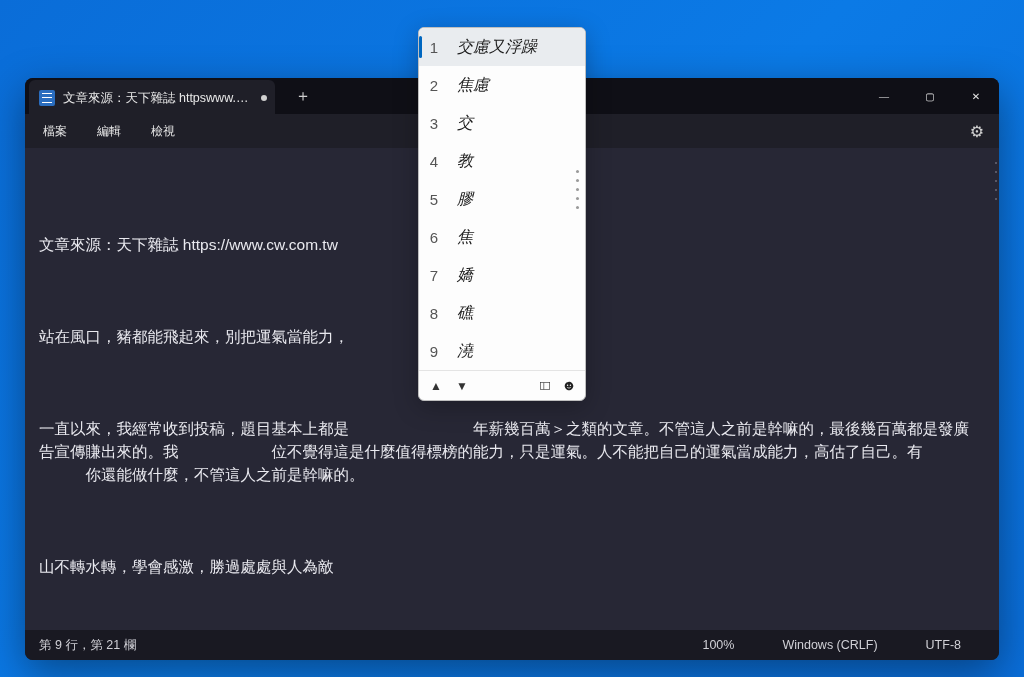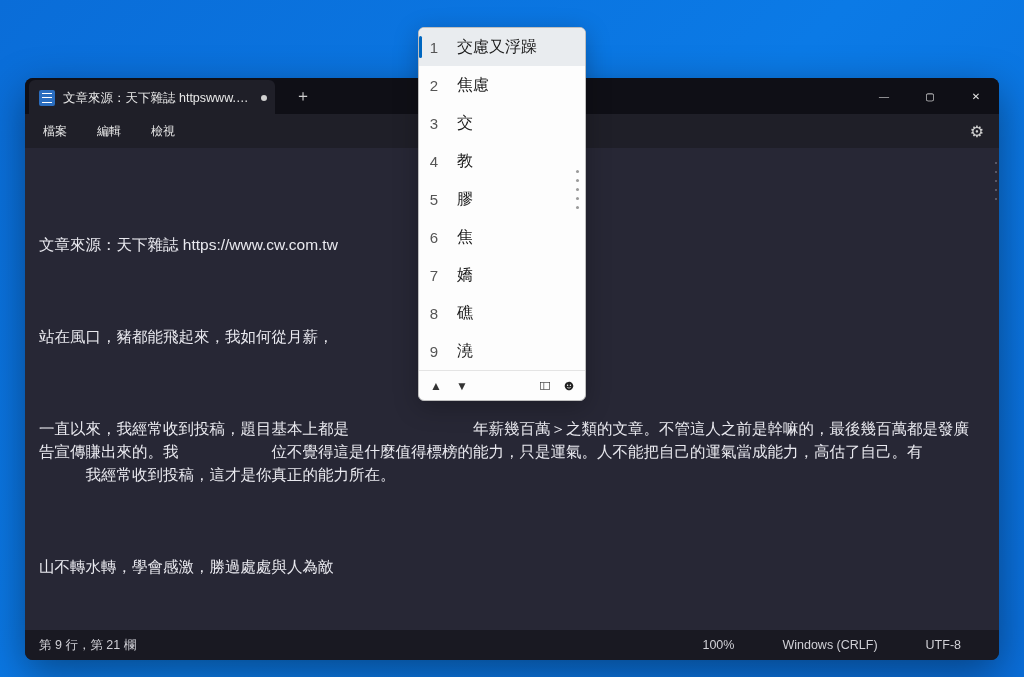--- a/index.html
+++ b/index.html
@@ -164,21 +164,21 @@
   .ime-row.selected::before {
     content:"";
     position:absolute; left:0; top:8px; bottom:8px;
     width:3px; background:#0067c0; border-radius:2px;
   }
   .ime-num {
     width:18px; text-align:center;
     color:#555;
     font-size:15px;
   }
-  .ime-text { flex:1; }
+  .ime-text { flex:1;font-style:italic; }
   .ime-toolbar {
     height: 30px;
     border-top:1px solid #e4e4e4;
     display:flex; align-items:center;
     padding: 0 8px;
     gap:8px;
     font-size:12px;
     color:#333;
   }
   .ime-tool-btn { cursor:pointer; padding:2px 3px; }
@@ -229,22 +229,22 @@
     <div class="gear">
         <span>⚙</span>
       </div>
   </div>
 
   <div class="editor">
     <div class="dots">
       <span></span><span></span><span></span><span></span><span></span>
     </div>
     <p>文章來源：天下雜誌 https://www.cw.com.tw</p>
-    <p>站在風口，豬都能飛起來，我如何從月薪，</p>
-    <p><span>一直以來，我經常收到投稿，題目基本上都是</span><span class="hidden-chunk">＜別把運氣當能力</span><span>年薪幾百萬＞之類的文章。不管這人之前是幹嘛的，最後幾百萬都是發廣告宣傳賺出來的。我</span><span class="hidden-chunk">是想說，這幾</span><span>位不覺得這是什麼值得標榜的能力，只是運氣。人不能把自己的運氣當成能力，高估了自己。有</span><span class="hidden-chunk">一天風停了，</span><span>我經常收到投稿，這才是你真正的能力所在。</span></p>
+    <p>站在風口，豬都能飛起來，別把運氣當能力，</p>
+    <p><span>一直以來，我經常收到投稿，題目基本上都是</span><span class="hidden-chunk">＜別把運氣當能力</span><span>年薪幾百萬＞之類的文章。不管這人之前是幹嘛的，最後幾百萬都是發廣告宣傳賺出來的。我</span><span class="hidden-chunk">是想說，這幾</span><span>位不覺得這是什麼值得標榜的能力，只是運氣。人不能把自己的運氣當成能力，高估了自己。有</span><span class="hidden-chunk">一天風停了，</span><span>你還能做什麼，不管這人之前是幹嘛的。</span></p>
     <p>山不轉水轉，學會感激，勝過處處與人為敵</p>
     
     
     
   </div>
 
   <div class="statusbar">
     <div class="status-left">第 9 行，第 21 欄</div>
     <div class="status-seg">100%</div>
     <div class="status-seg">Windows (CRLF)</div>

